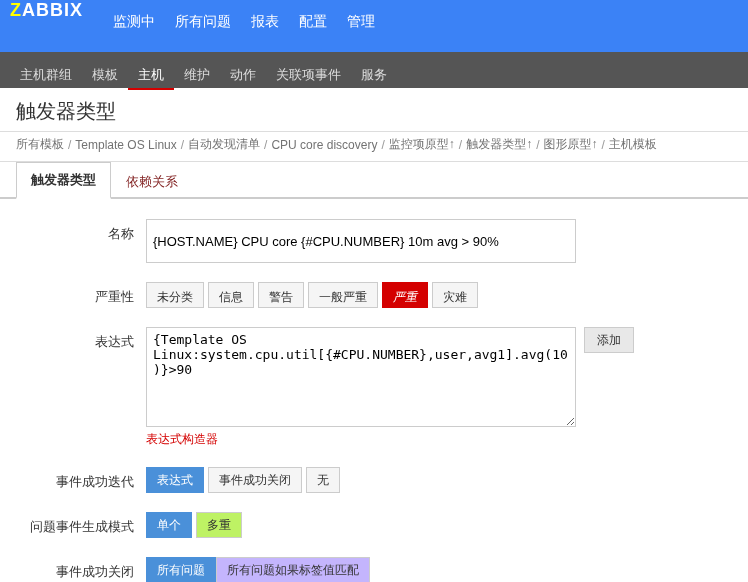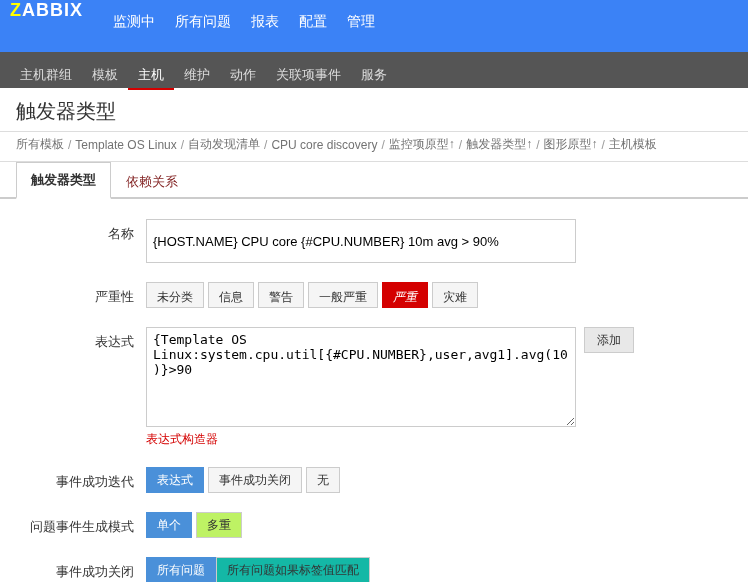--- a/index.html
+++ b/index.html
@@ -58,21 +58,21 @@
     .toggle-btn { height: 26px; padding: 0 10px; border: 1px solid #ccc; background: #f5f5f5; cursor: pointer; font-size: 12px; color: #333; }
     .toggle-btn.active { background: #4a90d9; color: white; border-color: #4a90d9; }
 
     
     .mode-group { display: flex; gap: 4px; }
     .mode-btn { height: 26px; padding: 0 10px; border: 1px solid #ccc; background: #bef264; cursor: pointer; font-size: 12px; color: #333; }
     .mode-btn.active { background: #4a90d9; color: white; border-color: #4a90d9; text-align: center; }
 
     
     .close-group { display: flex; }
-    .close-btn { height: 26px; padding: 0 10px; border: 1px solid #ccc; background: #14b8a6; cursor: pointer; font-size: 12px; color: #333; }
+    .close-btn { height: 26px; padding: 0 10px; border: 1px solid #ccc; background: #c4b5fd; cursor: pointer; font-size: 12px; color: #333; }
     .close-btn.active { background: #4a90d9; color: white; border-color: #4a90d9; }
 
     
     .tag-row { display: flex; gap: 6px; align-items: center; }
     .tag-input { width: 180px; height: 26px; border: 1px solid #ccc; padding: 3px 6px; font-size: 12px; color: #999; }
     .remove-link { color: #d40000; font-size: 12px; cursor: pointer; text-decoration: none; text-align: right; }
     .add-link { color: #d40000; font-size: 12px; cursor: pointer; text-decoration: none; margin-top: 4px; display: inline-block; }
   </style>
 </head>
 <body>

